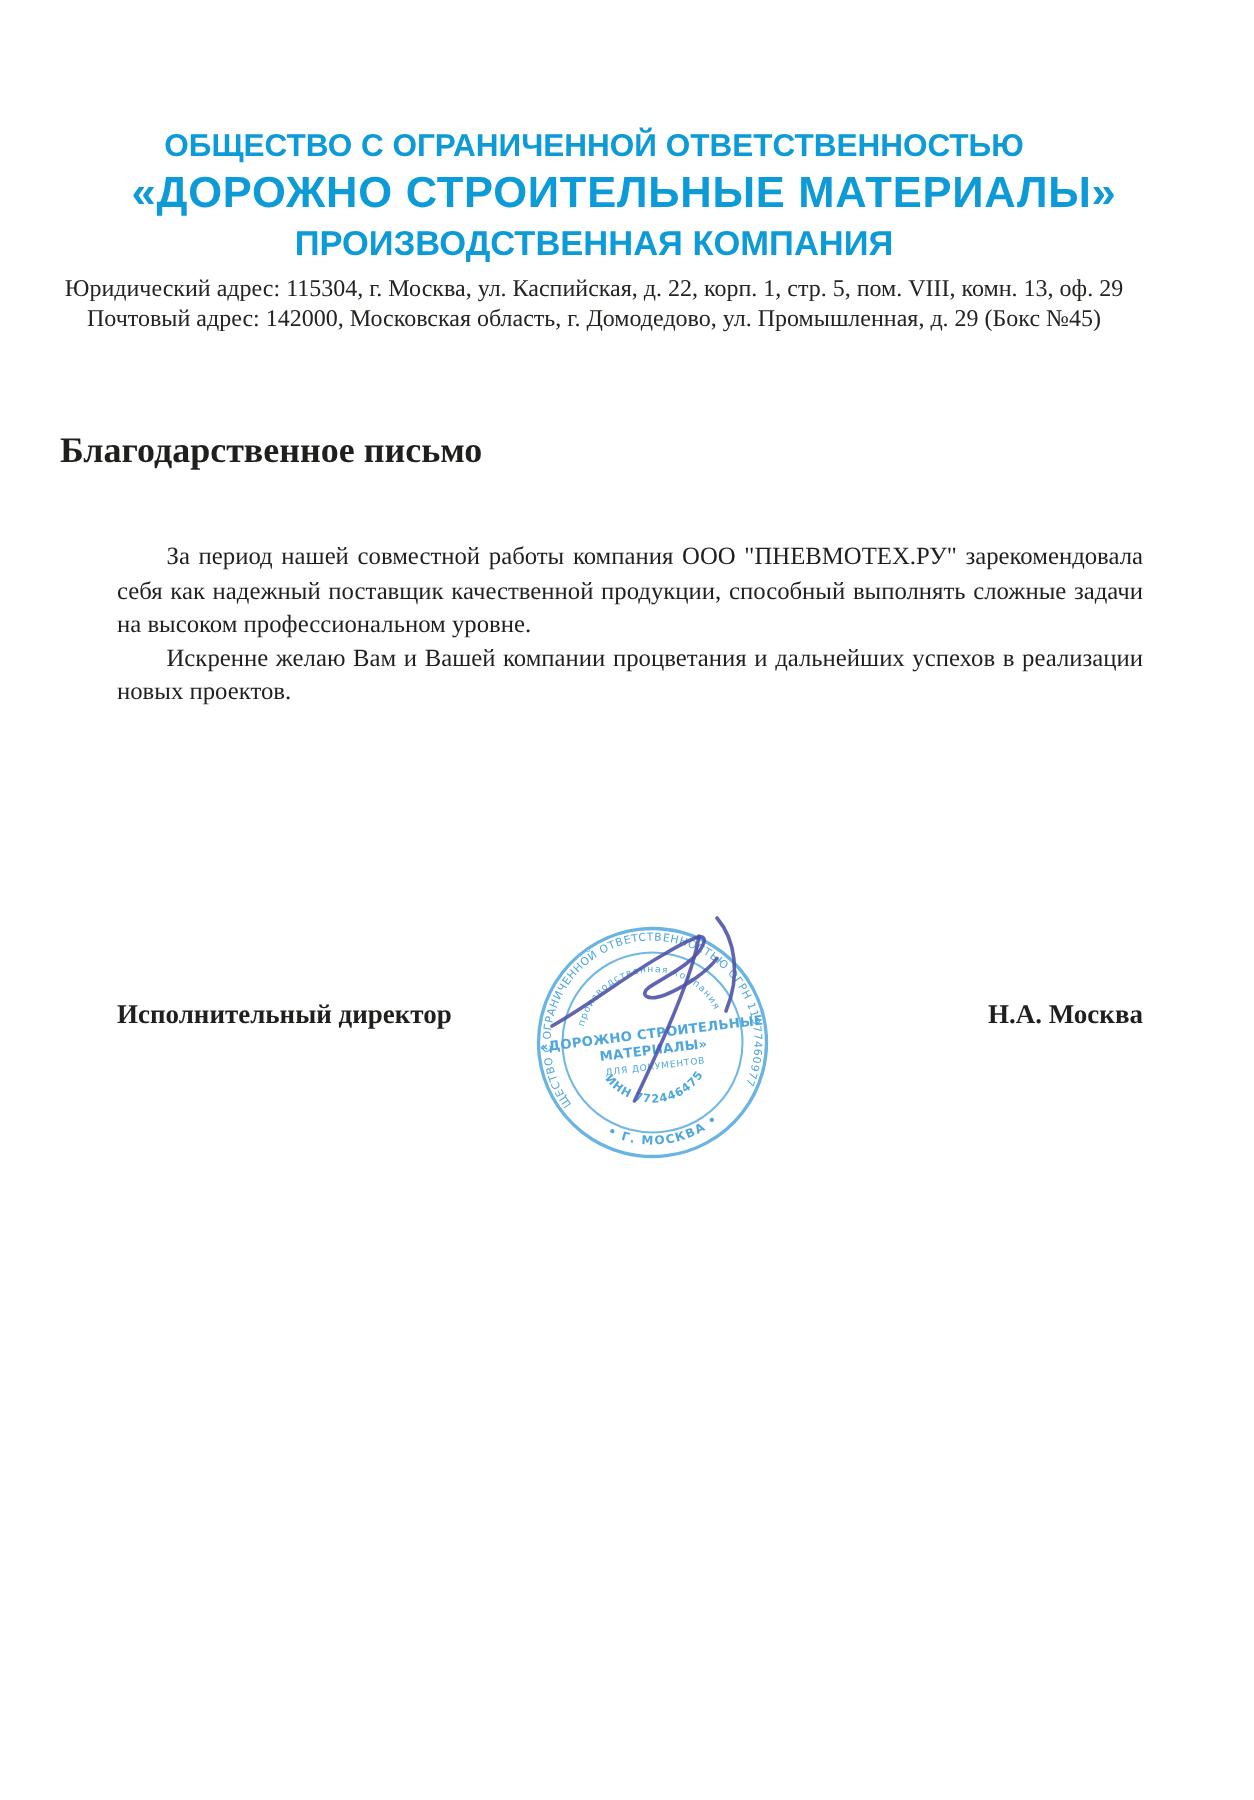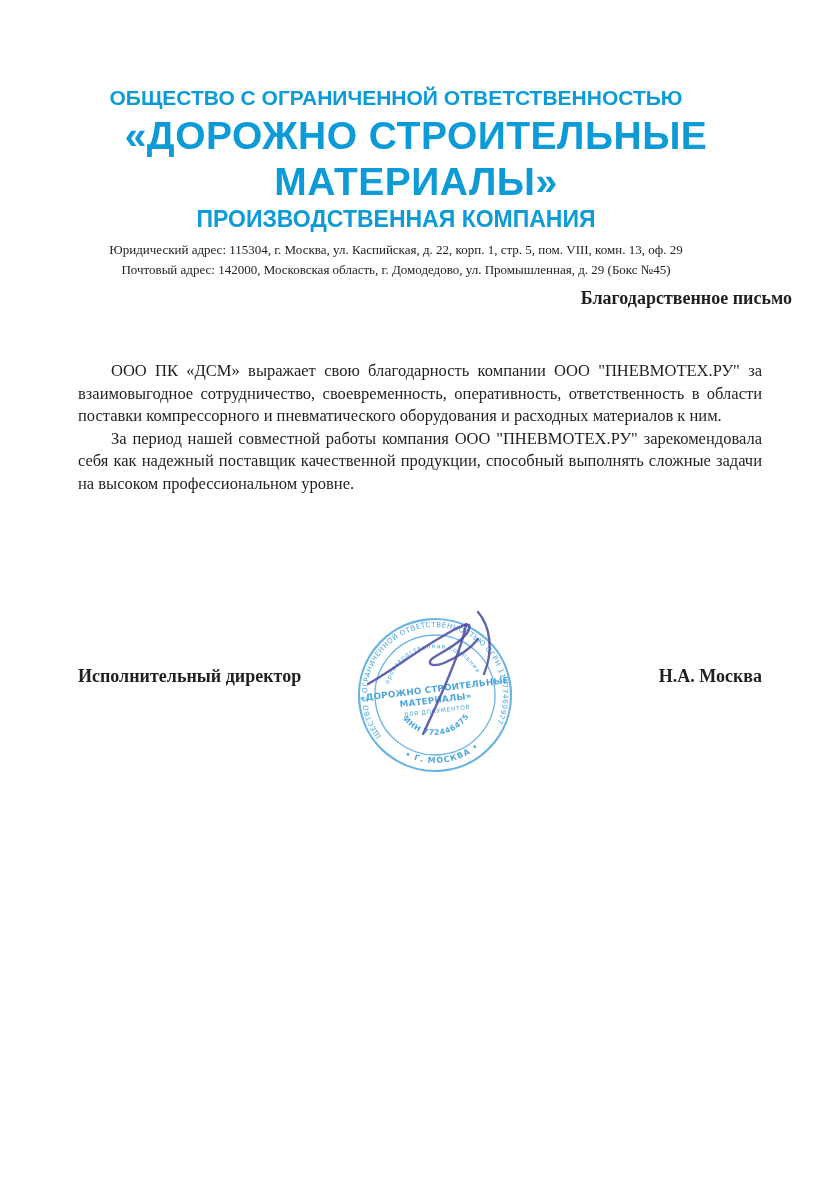--- a/index.html
+++ b/index.html
@@ -24,33 +24,34 @@
     position:absolute;top:86px;left:0;right:0;
     text-align:center;
   }
   .hdr{
     font-family:"Liberation Sans",sans-serif;
     font-weight:700;
     color:var(--accent);
     line-height:1.16;
   }
   .hdr1{font-size:21px;margin-bottom:3px;}
-  .hdr2{font-size:39px;letter-spacing:.5px;margin-bottom:2px;padding-left:40px;}
+  .hdr2{font-size:29px;letter-spacing:.5px;margin-bottom:2px;padding-left:40px;}
   .hdr3{font-size:23px;margin-bottom:7px;}
   .addr{
-    font-size:13px;
+    font-size:16px;
     line-height:20.5px;
     color:#23231f;
   }
   
   .letter-title{
     position:absolute;top:288px;left:0;right:0;
-    text-align:right;
+    text-align:left;
     font-weight:700;
-    font-size:18px;
+    font-size:24px;
+    padding-left:40px;
   }
   .letter-body{
     position:absolute;top:360px;left:78px;width:684px;
     font-size:16.5px;
     line-height:22.5px;
     text-align:justify;
   }
   .letter-body p{text-indent:33px;}
   
   .sign-row{
@@ -95,22 +96,22 @@
     <div class="hdr hdr1">ОБЩЕСТВО С ОГРАНИЧЕННОЙ ОТВЕТСТВЕННОСТЬЮ</div>
     <div class="hdr hdr2">«ДОРОЖНО СТРОИТЕЛЬНЫЕ МАТЕРИАЛЫ»</div>
     <div class="hdr hdr3">ПРОИЗВОДСТВЕННАЯ КОМПАНИЯ</div>
     <div class="addr">Юридический адрес: 115304, г. Москва, ул. Каспийская, д. 22, корп. 1, стр. 5, пом. VIII, комн. 13, оф. 29</div>
     <div class="addr">Почтовый адрес: 142000, Московская область, г. Домодедово, ул. Промышленная, д. 29 (Бокс №45)</div>
   </div>
 
   <div class="letter-title">Благодарственное письмо</div>
 
   <div class="letter-body">
-    <p>ООО ПК «ДСМ» выражает свою благодарность компании ООО "ПНЕВМОТЕХ.РУ" за взаимовыгодное сотрудничество, своевременность, оперативность, ответственность в области поставки компрессорного и пневматического оборудования и расходных материалов к ним.</p>
     <p>За период нашей совместной работы компания ООО "ПНЕВМОТЕХ.РУ" зарекомендовала себя как надежный поставщик качественной продукции, способный выполнять сложные задачи на высоком профессиональном уровне.</p>
+    <p>Искренне желаю Вам и Вашей компании процветания и дальнейших успехов в реализации новых проектов.</p>
   </div>
 
   <div class="sign-row">
     <span>Исполнительный директор</span>
     <span>Н.А. Москва</span>
   </div>
 
   <div class="stamp">
     <svg viewBox="0 0 170 170" width="170" height="170">
       <defs>

